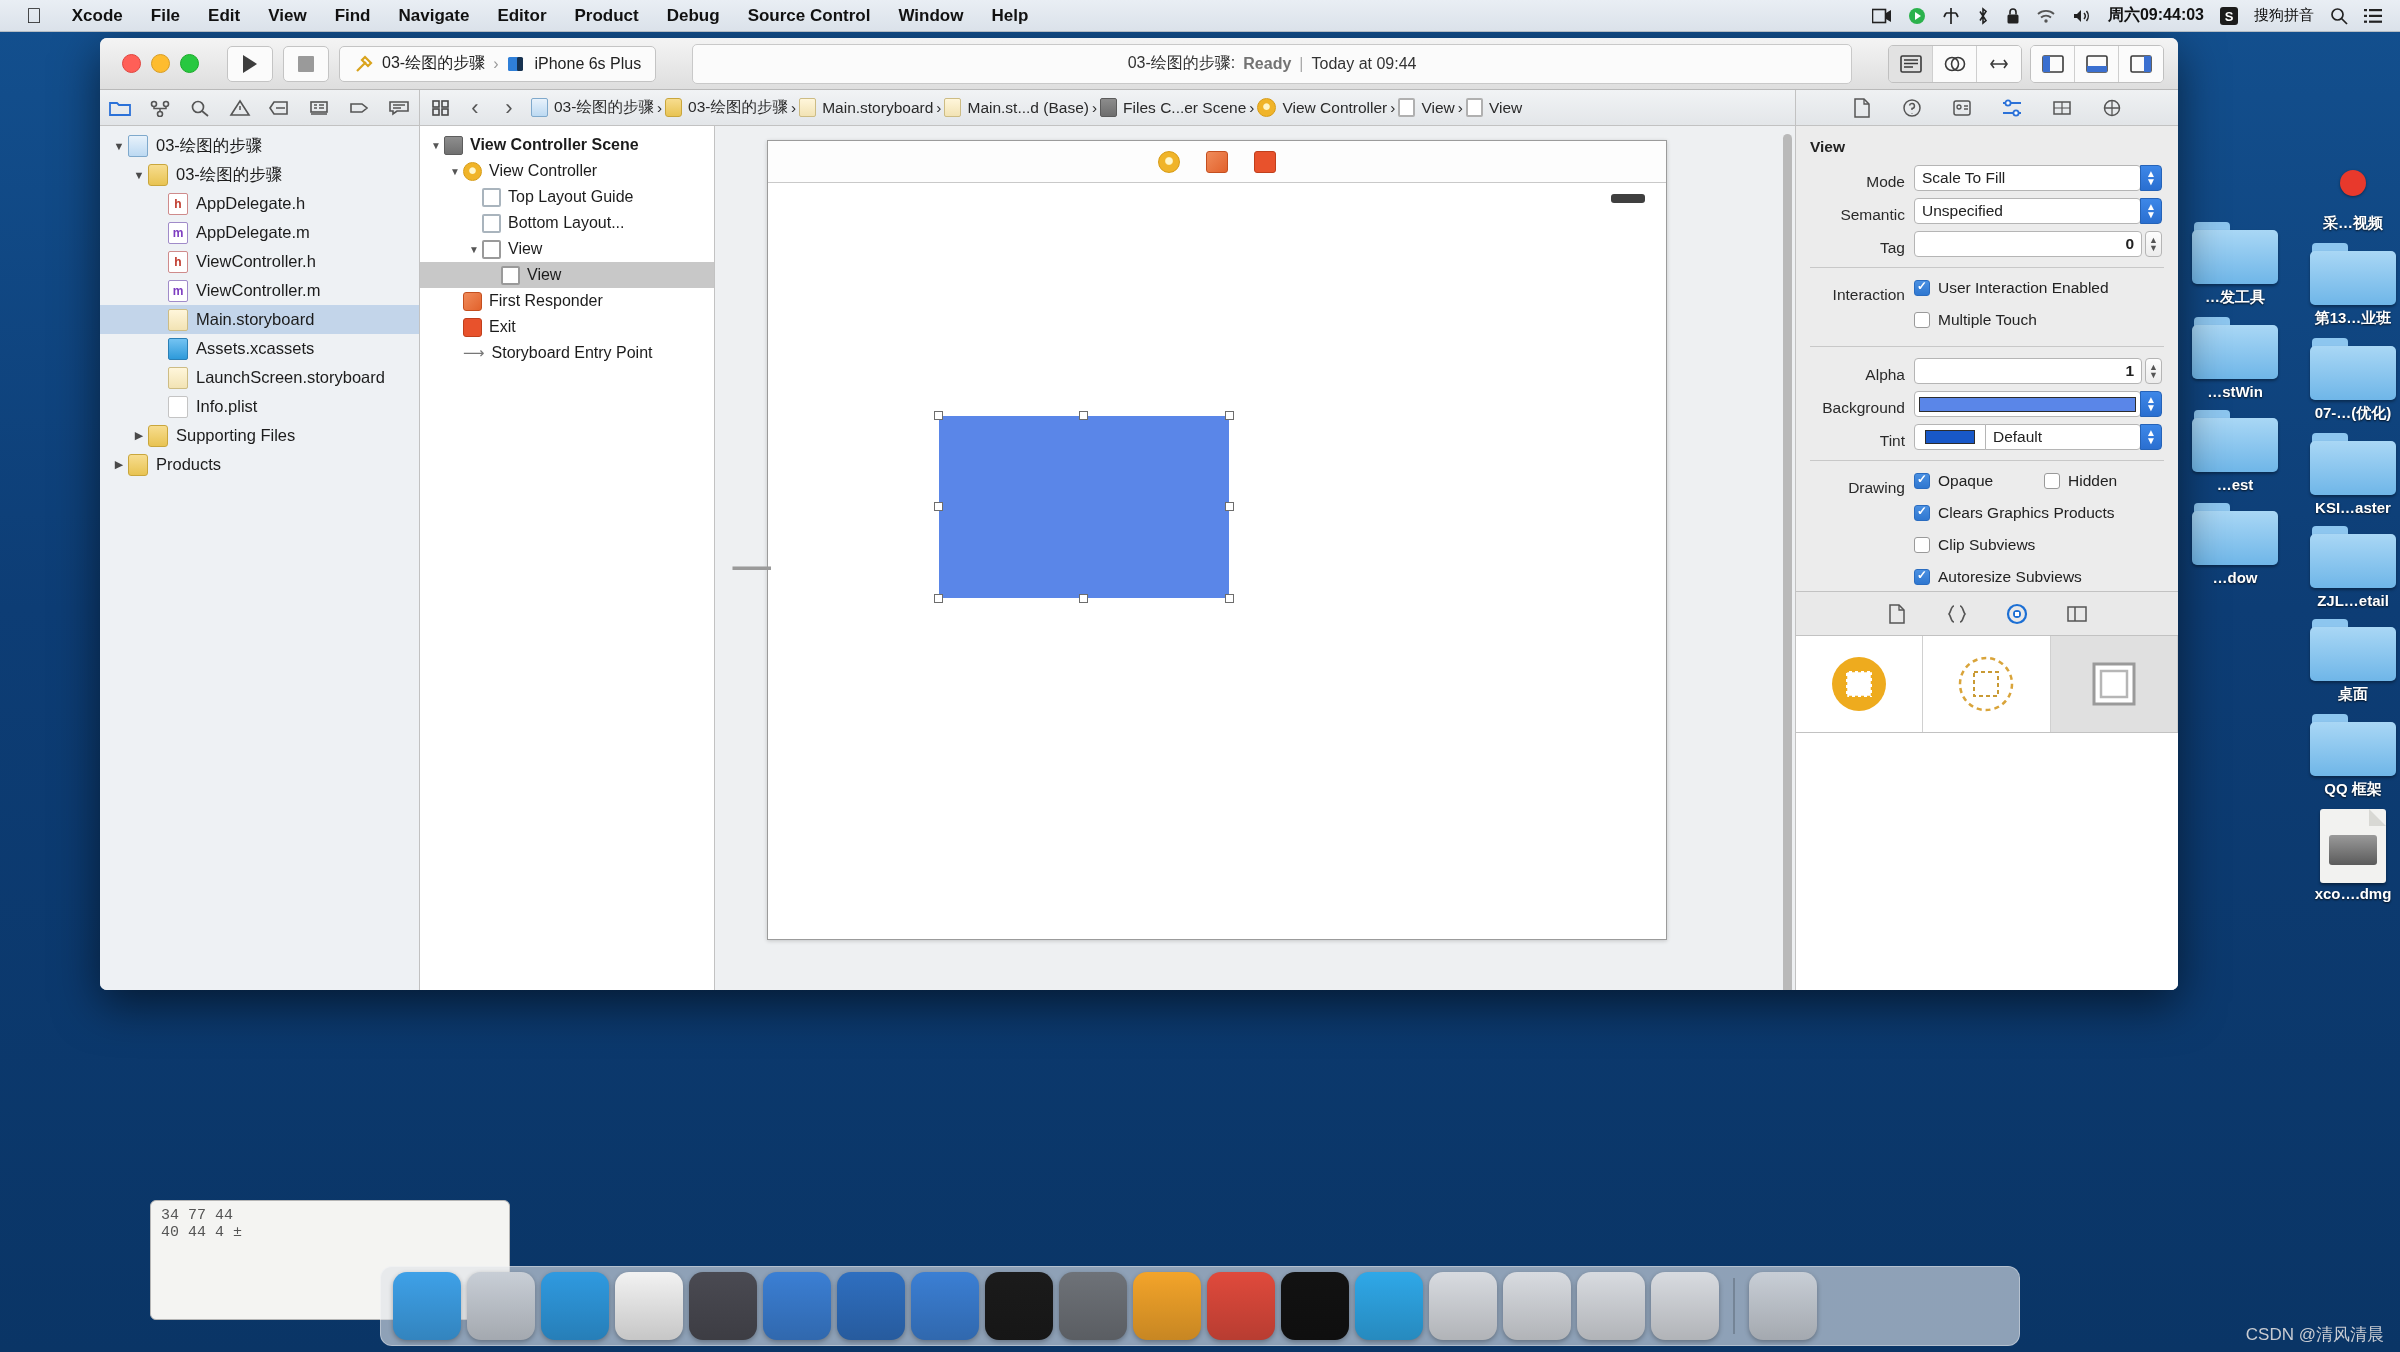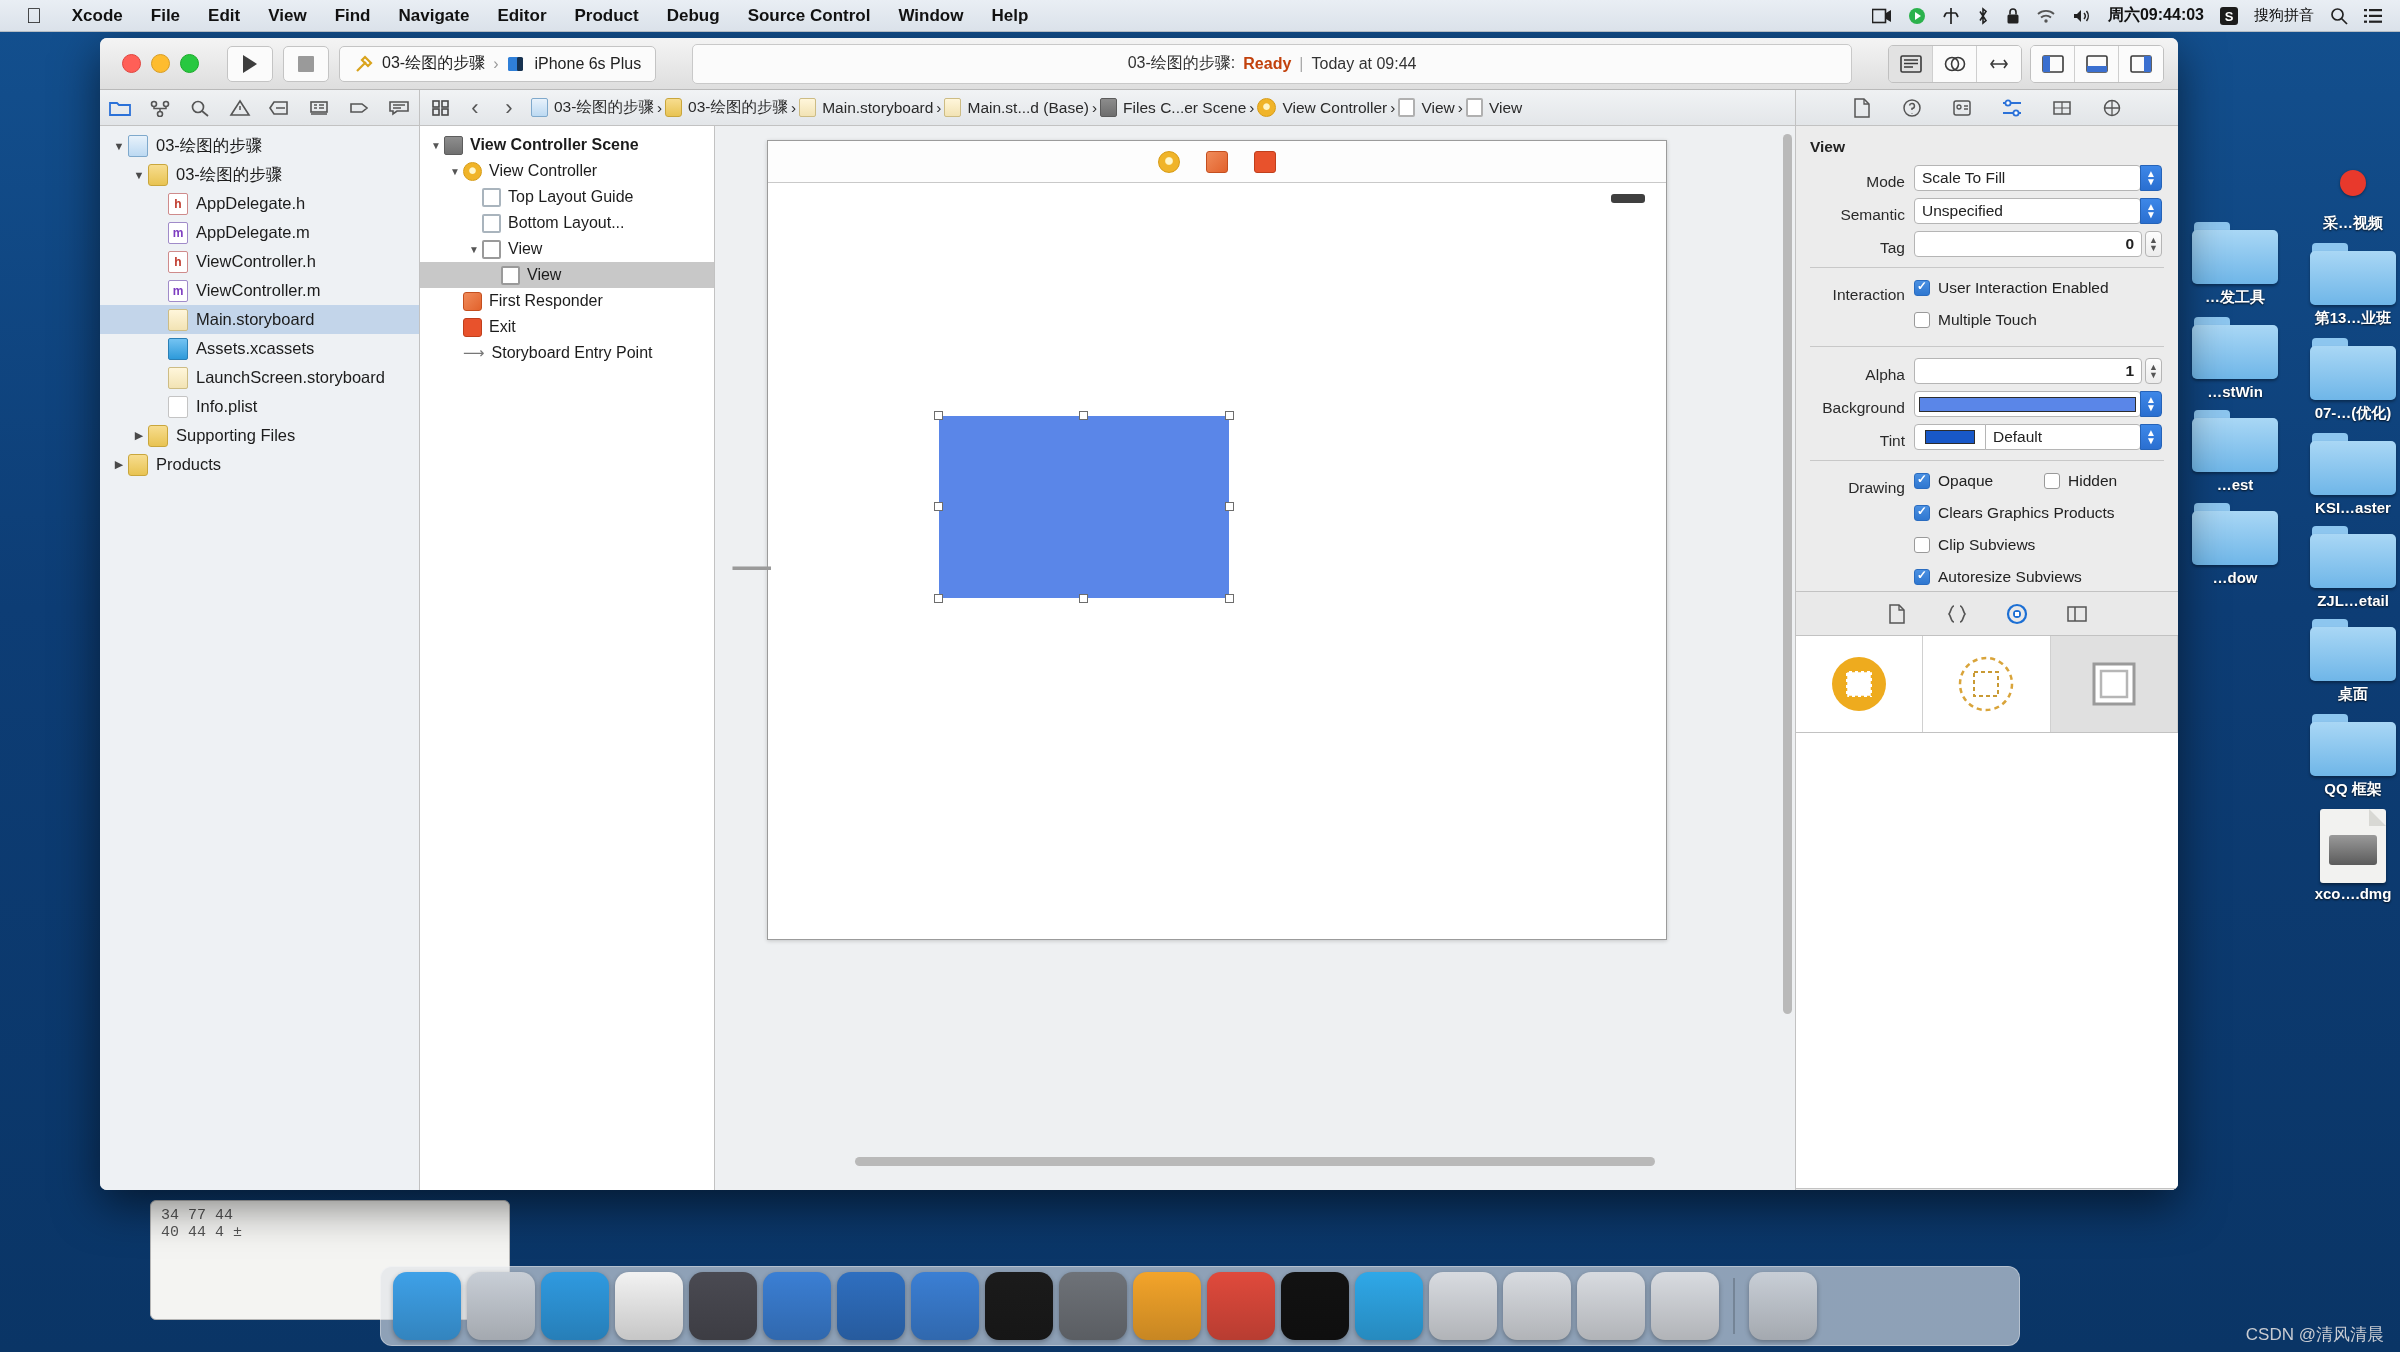--- a/index.html
+++ b/index.html
@@ -54,21 +54,21 @@
     z-index:50;
   }
   #menubar .apple { margin:0 16px 0 26px; font-size:21px; line-height:1; }
   .menu-item { padding:0 14px; font-weight:bold; white-space:nowrap; }
   #menu-right { margin-left:auto; display:flex; align-items:center; padding-right:18px; gap:16px; }
   #menu-right .mi { font-size:16px; display:flex; align-items:center; }
   .clocktext { font-weight:bold; font-size:16px; }
 
   
   #xcode-window {
-    position:absolute; left:100px; top:38px; width:2078px; height:1152px;
+    position:absolute; left:100px; top:38px; width:2078px; height:952px;
     background:#e8e9ea; border-radius:7px;
     box-shadow:0 14px 46px rgba(0,0,0,.55);
     overflow:hidden; z-index:20;
   }
 
   
   #xc-toolbar {
     height:52px; background:linear-gradient(180deg,#f4f4f4 0%,#dedede 100%);
     border-bottom:1px solid #b9b9b9; display:flex; align-items:center;
     padding:0 14px; gap:10px;
@@ -86,21 +86,21 @@
     height:36px; background:#fbfbfb; border:1px solid #c4c4c4; border-radius:5px;
     display:flex; align-items:center; padding:0 14px; gap:8px; font-size:16px; color:#222;
   }
   .scheme-pill .sep { color:#9a9a9a; }
   #status-bar-xc {
     flex:1; height:40px; margin:0 26px; background:#fbfbfb;
     border:1px solid #c9c9c9; border-radius:5px;
     display:flex; align-items:center; justify-content:center;
     font-size:16px; color:#333; gap:8px;
   }
-  #status-bar-xc b{color:#c2410c;}
+  #status-bar-xc b{color:#737373;}
   #status-bar-xc .div{color:#aaa;}
   .tb-right { display:flex; gap:8px; }
   .seg { display:flex; border:1px solid #c0c0c0; border-radius:5px; overflow:hidden; }
   .seg > div {
     width:44px; height:36px; background:#fbfbfb; display:flex;
     align-items:center; justify-content:center; border-right:1px solid #cfcfcf;
   }
   .seg > div:last-child{border-right:none;}
   .seg > div.on{background:#e2e2e2;}
 

